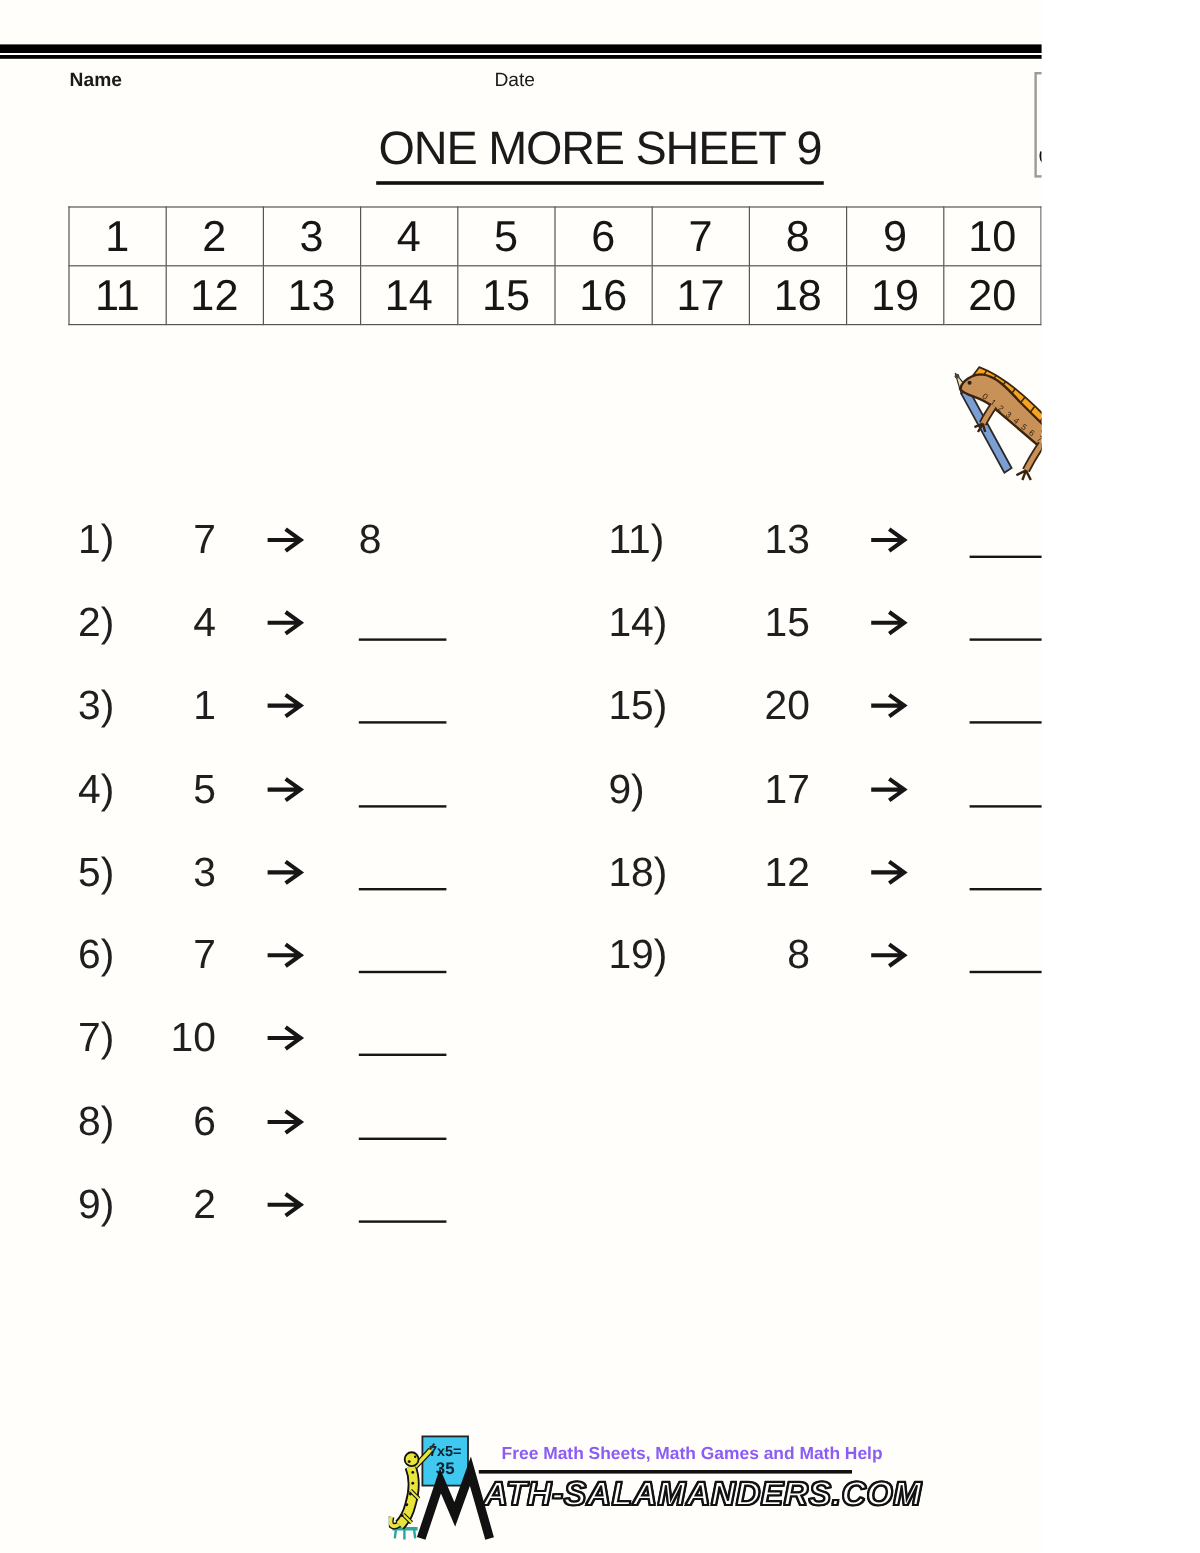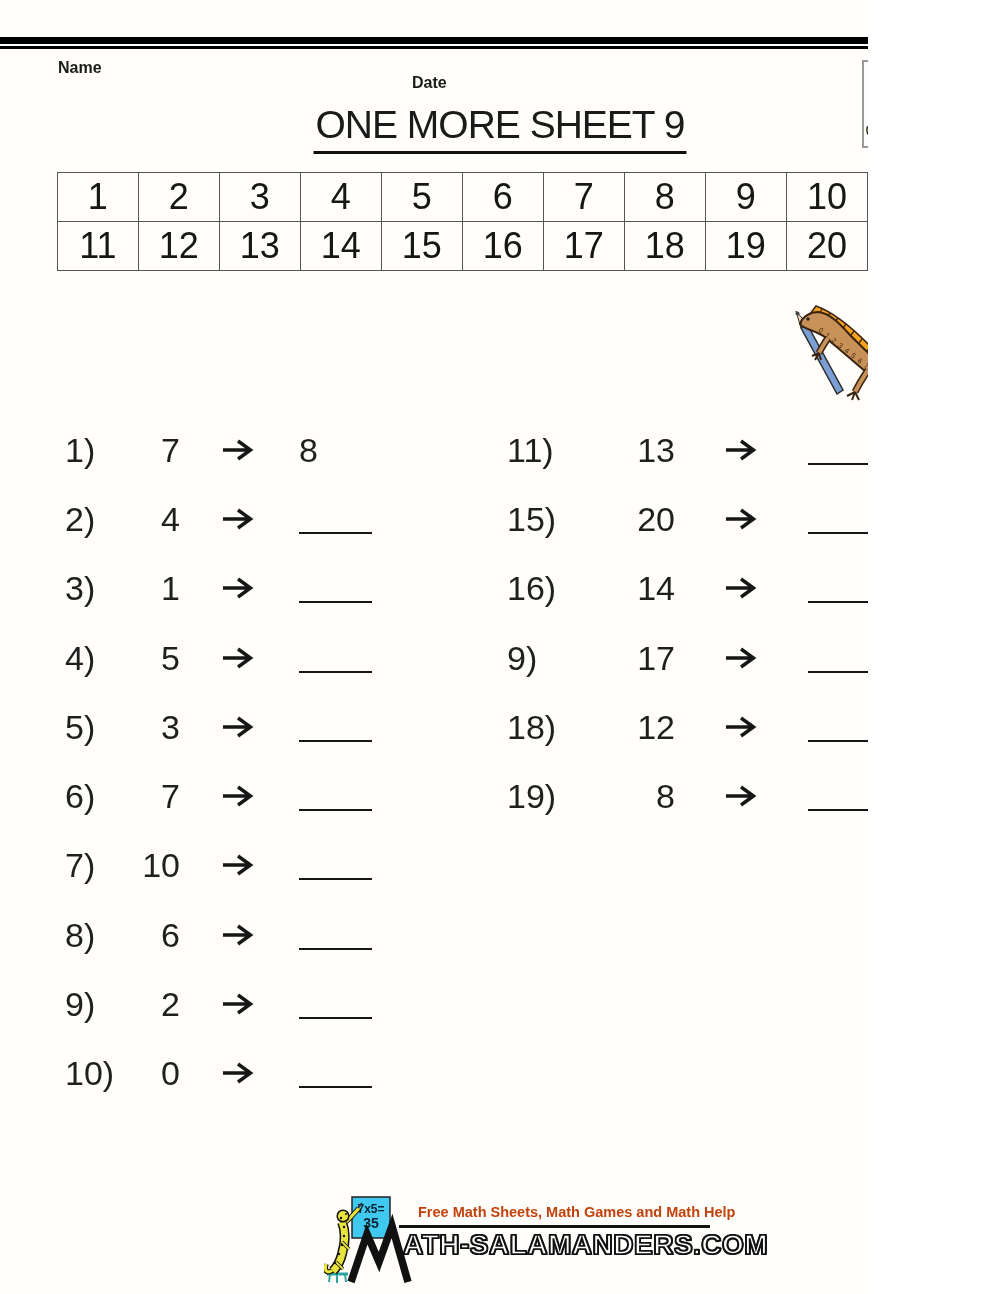--- a/index.html
+++ b/index.html
@@ -3,21 +3,21 @@
 <meta charset="utf-8">
 <style>
   html,body{margin:0;padding:0;background:#ffffff;}
   .page{position:relative;width:868px;height:1294px;background:#fffefa;
         font-family:"Liberation Sans",sans-serif;color:#1a1a1a;overflow:hidden;}
 
   .top-rule{position:absolute;left:0;top:37px;width:1000px;height:12px;
     background:linear-gradient(to bottom,#000 0,#000 7px,#fffefa 7px,#fffefa 9px,#000 9px,#000 12px);}
 
   .name-label{position:absolute;left:58px;top:59px;font-size:16px;font-weight:600;}
-  .date-label{position:absolute;left:412px;top:74px;font-size:16px;font-weight:700;}
+  .date-label{position:absolute;left:412px;top:59px;font-size:16px;font-weight:400;}
 
   .logo-box{position:absolute;left:862px;top:60px;width:99px;height:84px;
     border:2px solid #9a9a9a;background:#fdfdfb;}
 
   .title{position:absolute;top:103px;left:500px;transform:translateX(-50%);
     font-size:39px;font-weight:400;letter-spacing:-1px;white-space:nowrap;margin:0;
     border-bottom:3px solid #111;padding:0 2px 4px 2px;}
 
   .number-table{position:absolute;left:57px;top:172px;border-collapse:collapse;
     background:#fffefa;}
@@ -39,26 +39,26 @@
   .colL .val{left:96px;width:84px;text-align:right;}
   .colL .arr{left:210px;width:56px;}
   .colL .ansx{left:299px;}
   .colL .blankline{left:299px;}
   .colR .lbl{left:507px;}
   .colR .val{left:560px;width:115px;text-align:right;}
   .colR .arr{left:713px;width:56px;}
   .colR .blankline{left:808px;}
 
   .f-logo{position:absolute;left:324px;top:1192px;}
-  .f-tagline{position:absolute;left:418px;top:1204px;font-size:14.5px;font-weight:700;color:#c2410c;}
+  .f-tagline{position:absolute;left:418px;top:1204px;font-size:14.5px;font-weight:700;color:#8b5cf6;}
   .f-rule{position:absolute;left:399px;top:1225px;width:311px;height:3px;background:#111;}
   .f-site{position:absolute;left:403px;top:1229px;font-size:28px;font-weight:700;
     letter-spacing:0.5px;white-space:nowrap;color:#ffffff;
     -webkit-text-stroke:1.7px #111;
-    text-shadow:-1px -1px 0 #111,1px -1px 0 #111,-1px 1px 0 #111,1px 1px 0 #111;}
+    text-shadow:-1px -1px 0 #111,1px -1px 0 #111,-1px 1px 0 #111,1px 1px 0 #111;font-style:italic;}
 </style>
 </head>
 <body>
 
 <div class="page">
 
   <div class="top-rule"></div>
 
   <div class="name-label">Name</div>
   <div class="date-label">Date</div>
@@ -241,55 +241,45 @@
       <div class="prow">
         <span class="c lbl">9)</span>
         <span class="c val">2</span>
         <span class="c arr">
           <svg width="34" height="24" viewBox="0 0 34 24">
             <path d="M2 12 H27 M17 3 L29.5 12 L17 21" fill="none" stroke="#161616" stroke-width="3.4"></path>
           </svg>
         </span>
         <span class="blankline"></span>
       </div>
-      <div class="prow">
-        <span class="c lbl">10)</span>
-        <span class="c val">0</span>
-        <span class="c arr">
-          <svg width="34" height="24" viewBox="0 0 34 24">
-            <path d="M2 12 H27 M17 3 L29.5 12 L17 21" fill="none" stroke="#161616" stroke-width="3.4"></path>
-          </svg>
-        </span>
-        <span class="blankline"></span>
-      </div>
     </div>
   <div class="problems colR">
       <div class="prow">
         <span class="c lbl">11)</span>
         <span class="c val">13</span>
         <span class="c arr">
           <svg width="34" height="24" viewBox="0 0 34 24">
             <path d="M2 12 H27 M17 3 L29.5 12 L17 21" fill="none" stroke="#161616" stroke-width="3.4"></path>
           </svg>
         </span>
         <span class="blankline"></span>
       </div>
       <div class="prow">
+        <span class="c lbl">14)</span>
+        <span class="c val">15</span>
+        <span class="c arr">
+          <svg width="34" height="24" viewBox="0 0 34 24">
+            <path d="M2 12 H27 M17 3 L29.5 12 L17 21" fill="none" stroke="#161616" stroke-width="3.4"></path>
+          </svg>
+        </span>
+        <span class="blankline"></span>
+      </div>
+      <div class="prow">
         <span class="c lbl">15)</span>
         <span class="c val">20</span>
-        <span class="c arr">
-          <svg width="34" height="24" viewBox="0 0 34 24">
-            <path d="M2 12 H27 M17 3 L29.5 12 L17 21" fill="none" stroke="#161616" stroke-width="3.4"></path>
-          </svg>
-        </span>
-        <span class="blankline"></span>
-      </div>
-      <div class="prow">
-        <span class="c lbl">16)</span>
-        <span class="c val">14</span>
         <span class="c arr">
           <svg width="34" height="24" viewBox="0 0 34 24">
             <path d="M2 12 H27 M17 3 L29.5 12 L17 21" fill="none" stroke="#161616" stroke-width="3.4"></path>
           </svg>
         </span>
         <span class="blankline"></span>
       </div>
       <div class="prow">
         <span class="c lbl">9)</span>
         <span class="c val">17</span>

